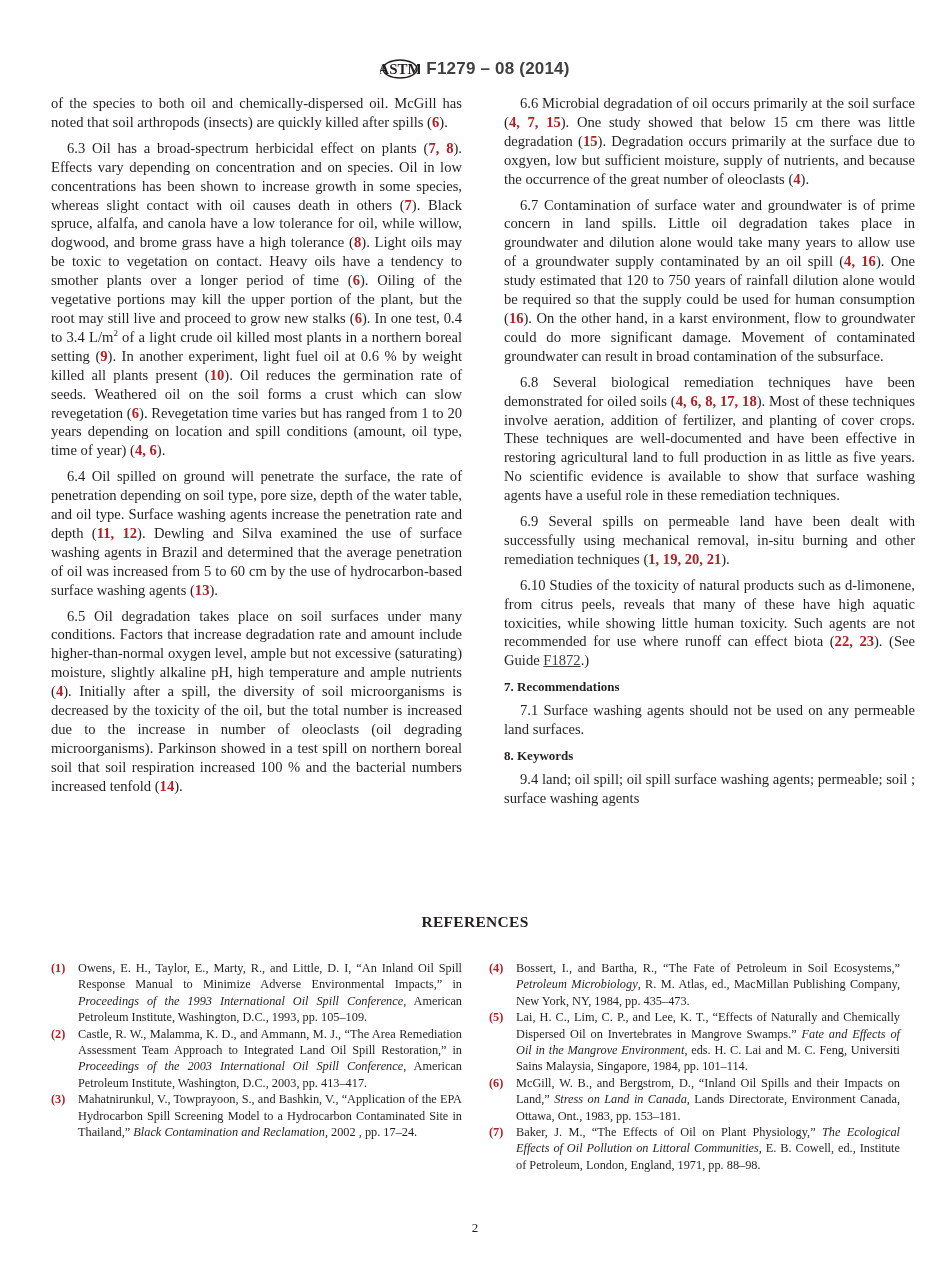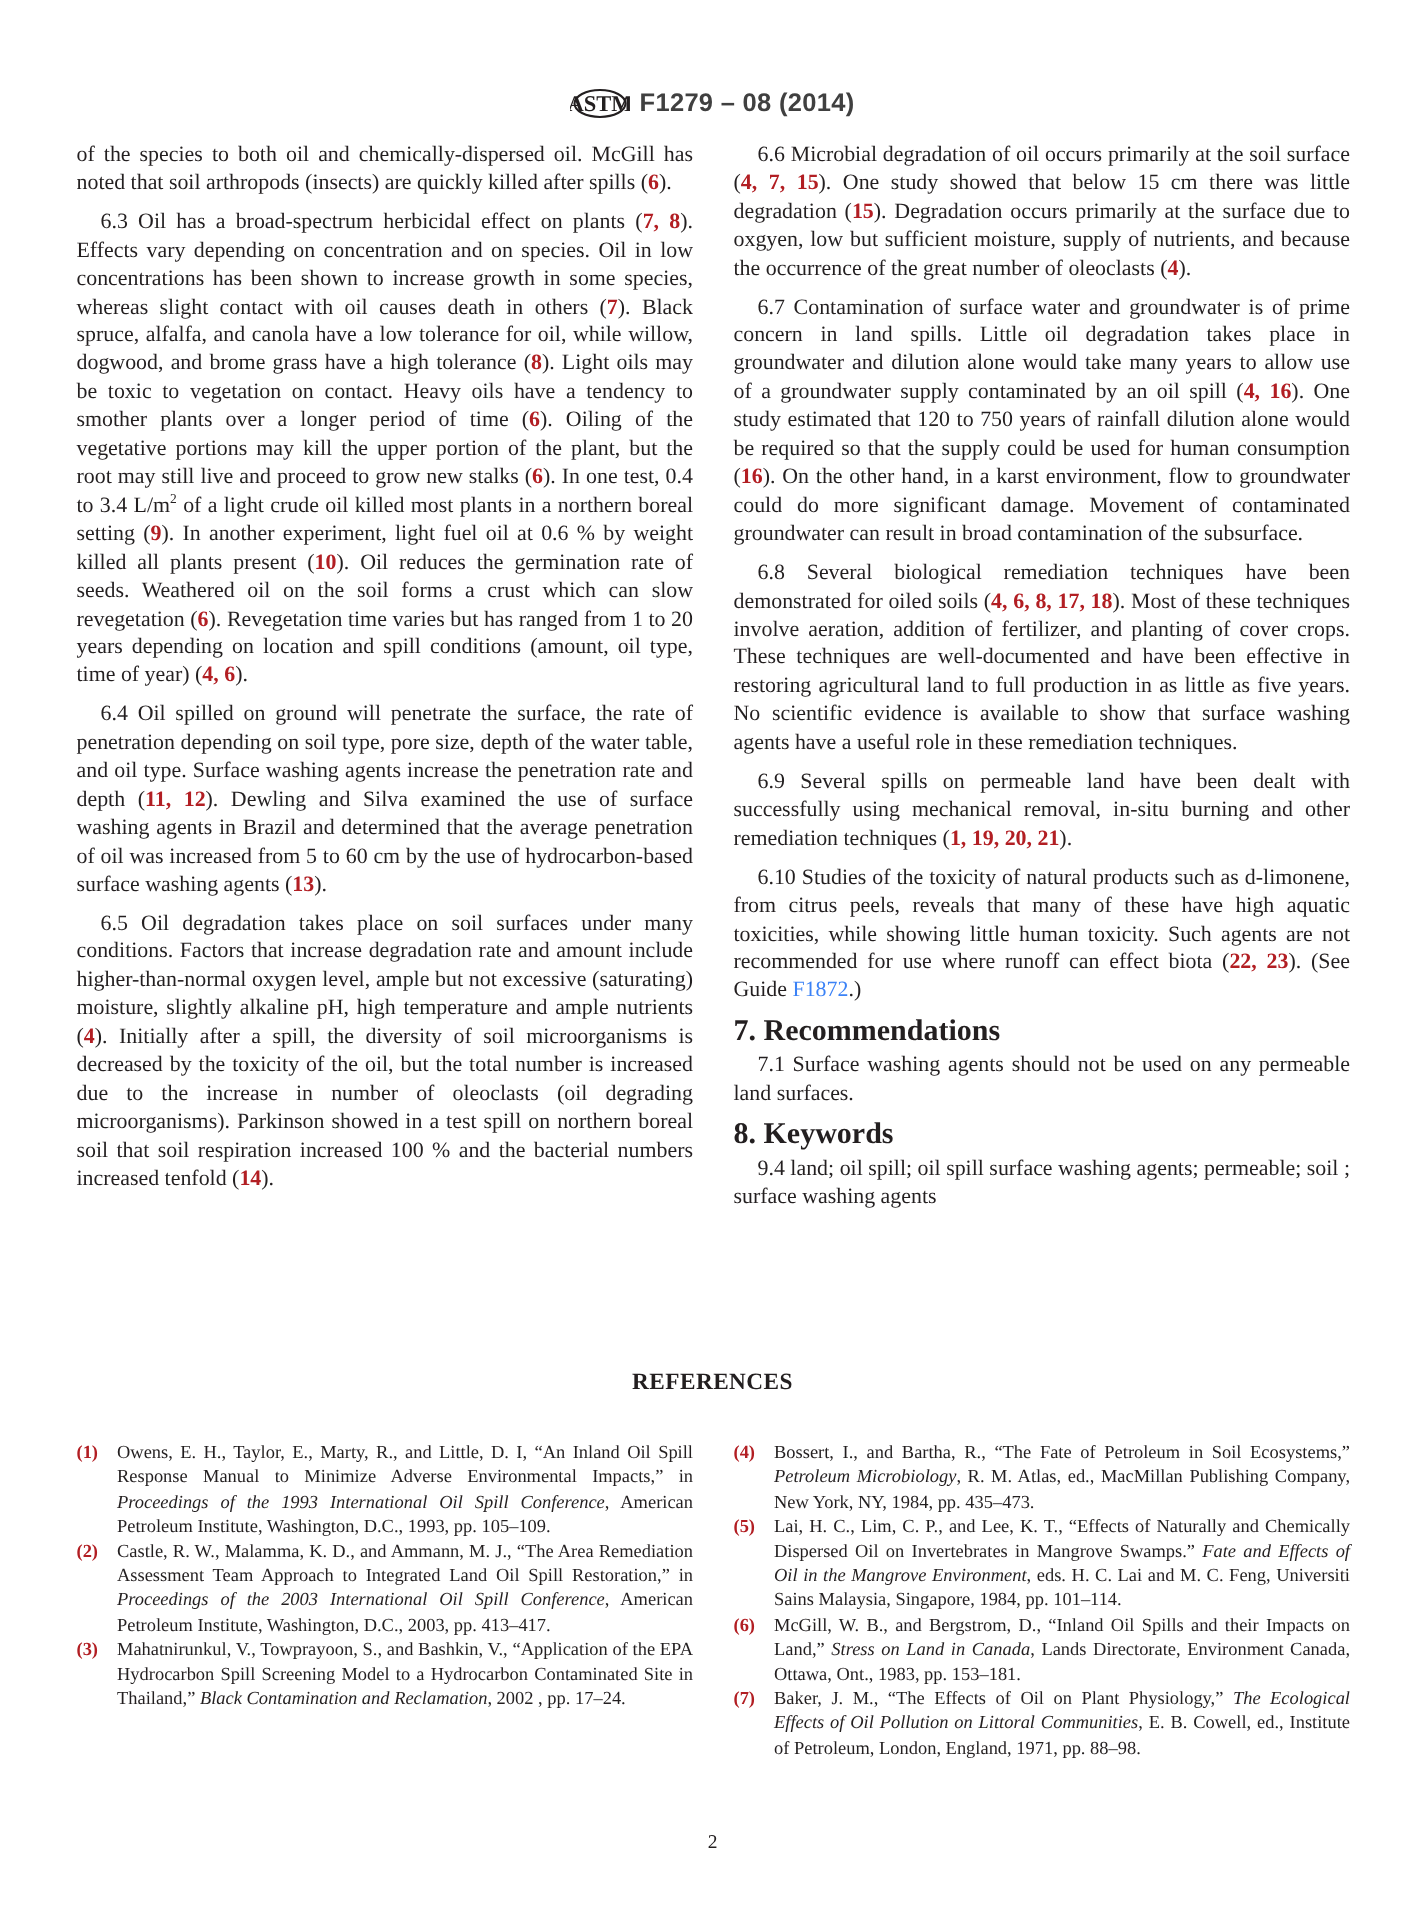--- a/index.html
+++ b/index.html
@@ -4,26 +4,26 @@
 <style>
   html, body { margin:0; padding:0; background:#fff; }
   body { width:950px; height:1272px; position:relative; overflow:hidden;
          font-family:"Liberation Serif", serif; color:#231f20; }
   .header { position:absolute; top:56px; left:0; width:950px; text-align:center; height:30px; }
   .header-inner { display:inline-flex; align-items:center; gap:6px; }
   .logo { width:40px; height:26px; }
   .header-title { font-family:"Liberation Sans", sans-serif; font-weight:bold; font-size:17px; color:#404040; letter-spacing:0.2px; }
   .col { position:absolute; top:94px; width:411px; font-size:14.6px; line-height:18.9px; text-align:justify; }
   .col.left { left:51px; }
-  .col.right { left:489px; }
+  .col.right { left:504px; }
   .col p { margin:0 0 7px 0; }
   .col p.indent { text-indent:16px; }
   .ref { color:#b21e23; font-weight:bold; }
-  .link { color:#3b82f6; }
-  h3.sec { font-size:20px; font-weight:bold; margin:8px 0 5px 0; line-height:18px; }
+  .link { color:#404040;text-decoration:underline; }
+  h3.sec { font-size:13px; font-weight:bold; margin:8px 0 5px 0; line-height:18px; }
   .refs-title { position:absolute; top:913px; left:0; width:950px; text-align:center; font-weight:bold; font-size:15.5px; letter-spacing:0.3px; }
   .refcol { position:absolute; top:960px; width:411px; font-size:12.3px; line-height:16.4px; text-align:justify; }
   .refcol.left { left:51px; }
   .refcol.right { left:489px; }
   .refitem { position:relative; padding-left:27px; margin:0; }
   .refnum { position:absolute; left:0; top:0; color:#b21e23; font-weight:bold; }
   .refitem i { font-style:italic; }
   .pagenum { position:absolute; top:1220px; left:0; width:950px; text-align:center; font-size:13px; }
   sup { font-size:9px; line-height:0; }
 </style>

